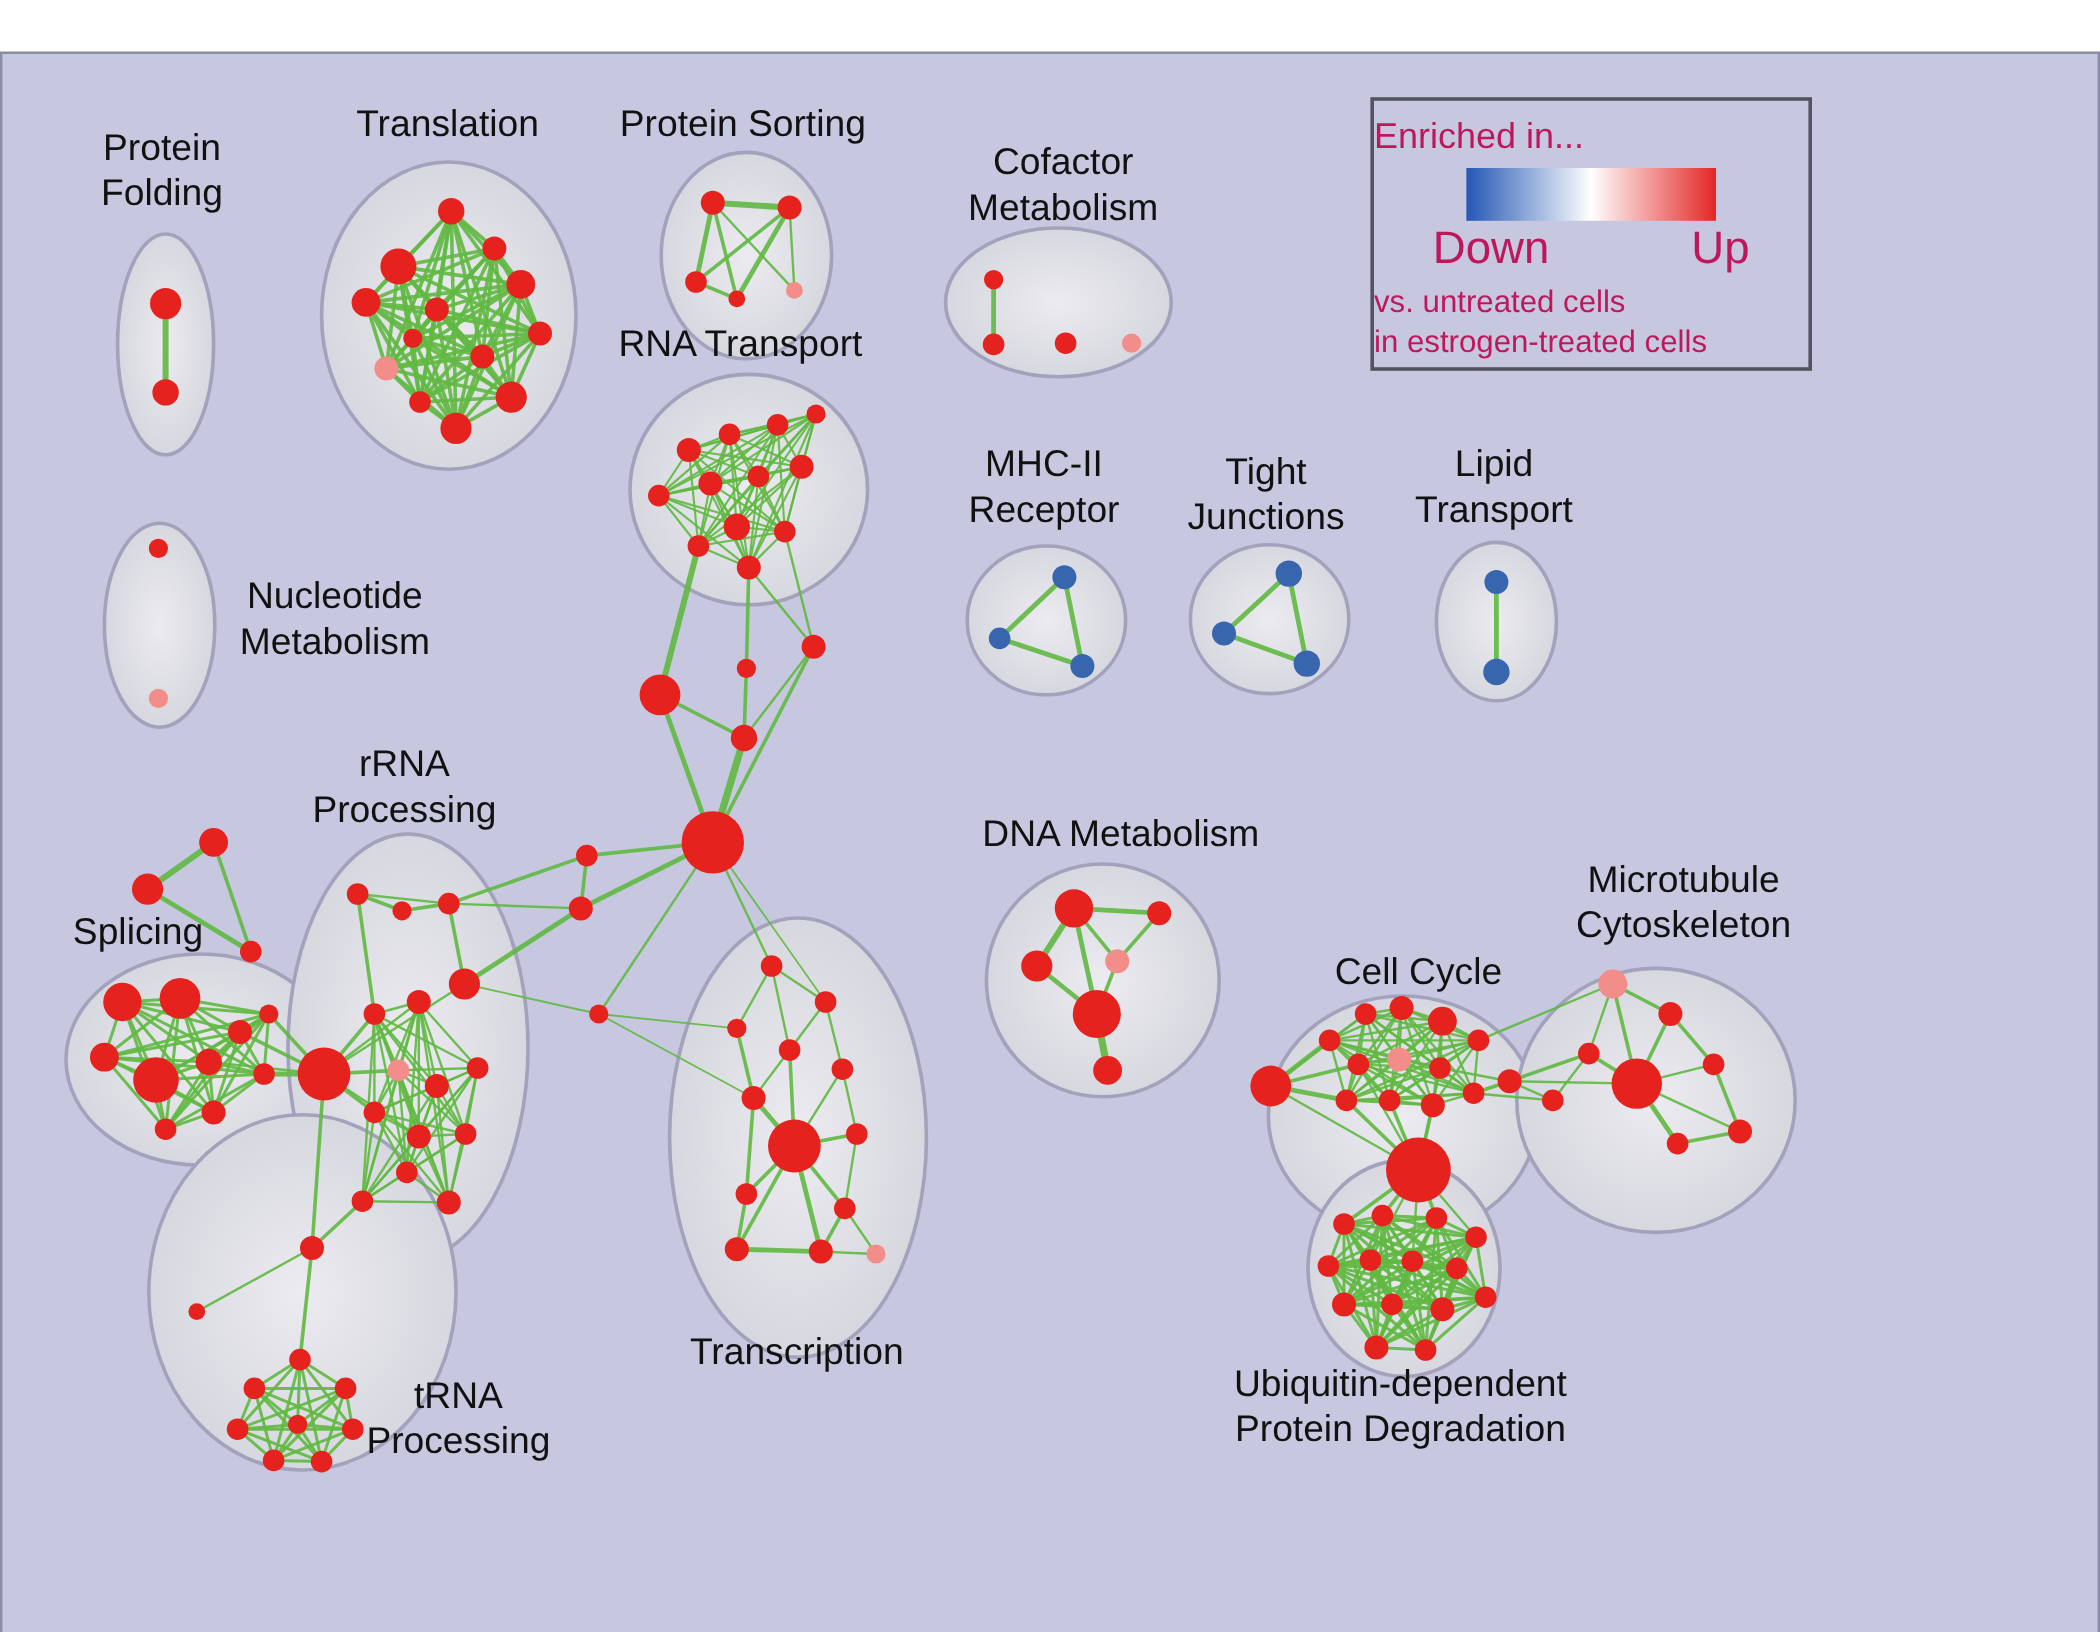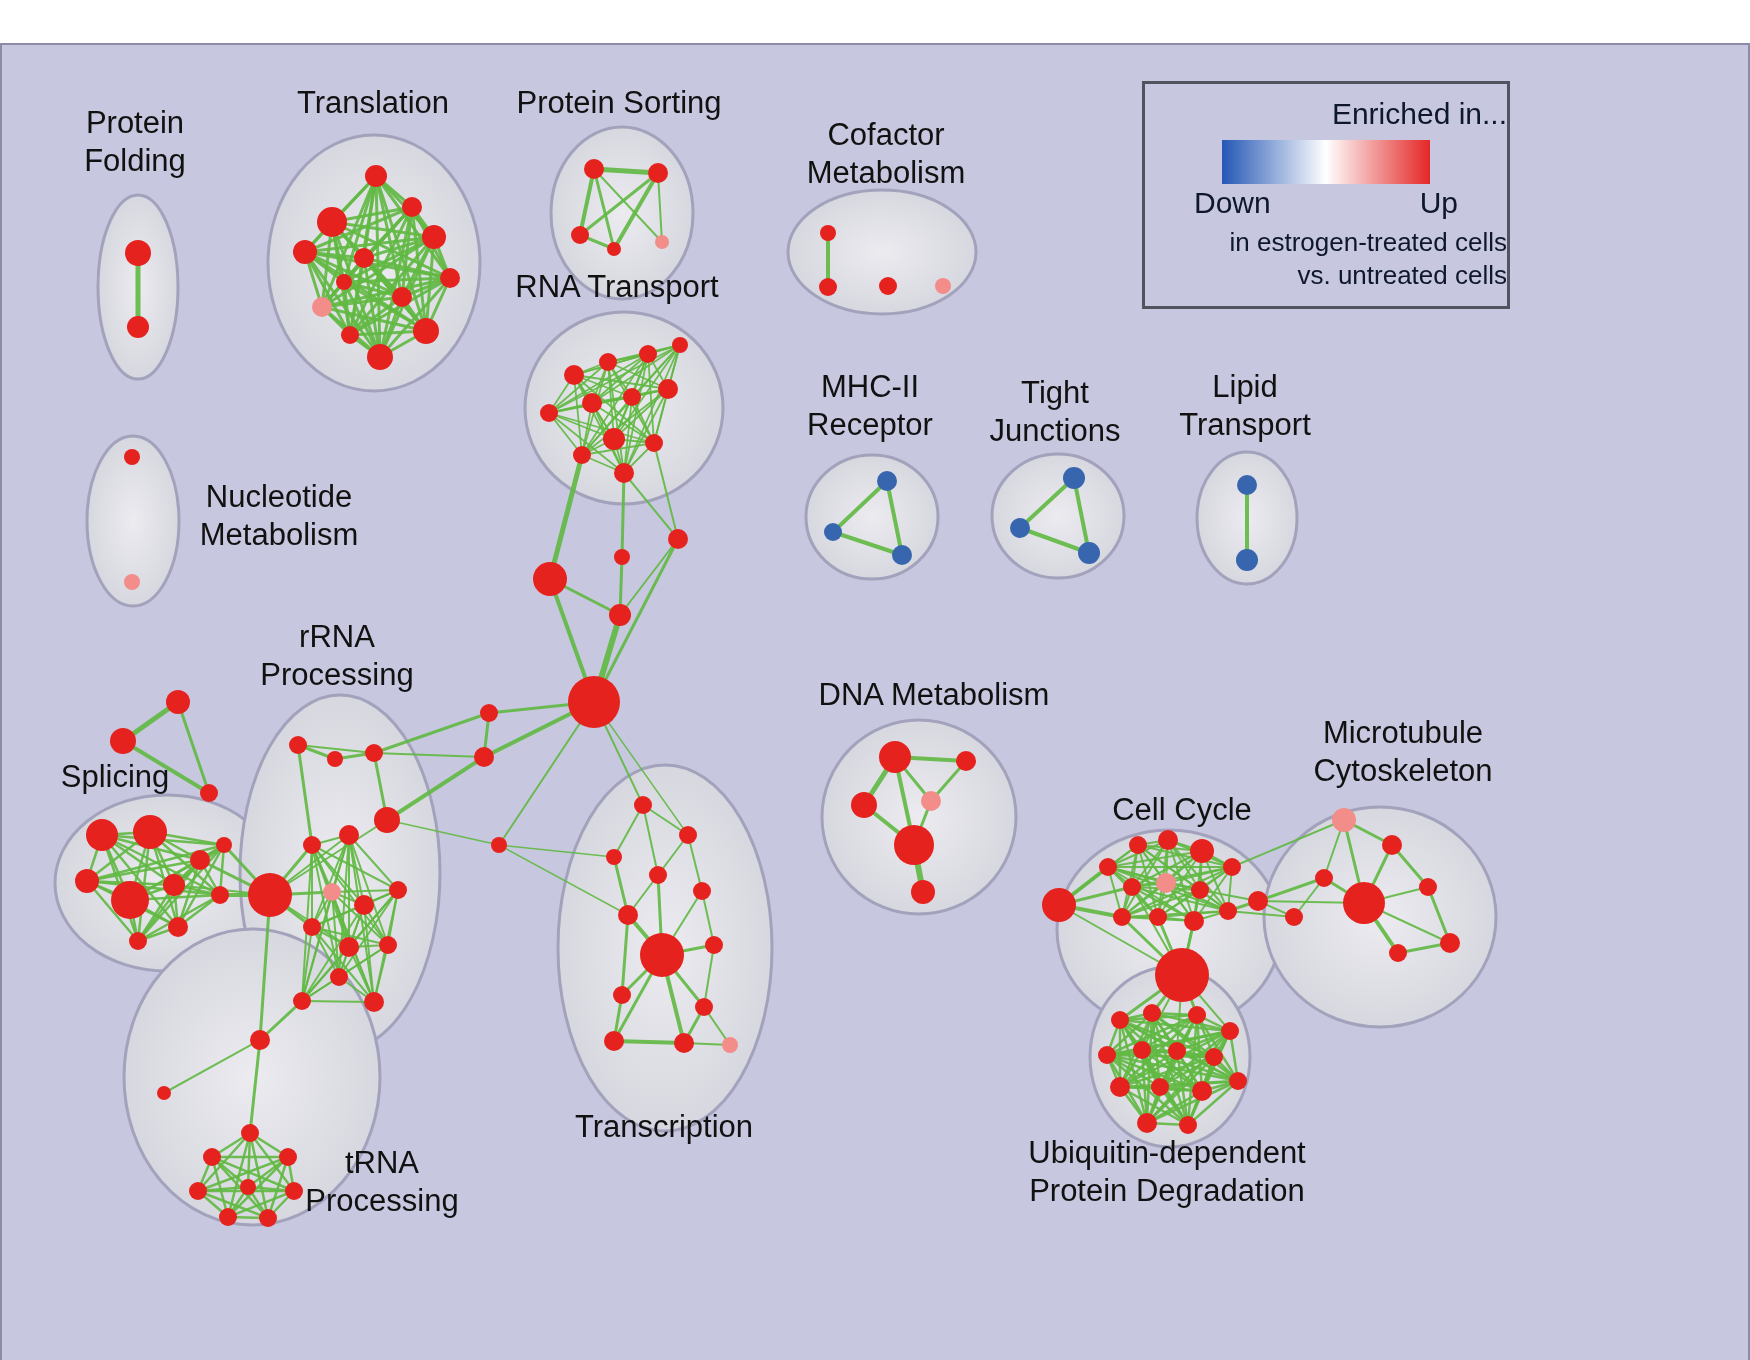--- a/index.html
+++ b/index.html
@@ -15,31 +15,31 @@
   }
   #graph { position: absolute; left: 0; top: 0; }
   .legend {
     position: absolute;
     left: 1140px;
     top: 36px;
     width: 368px;
     height: 228px;
     border: 3px solid #53535f;
     box-sizing: border-box;
-    text-align: right;
-    color: #0f172a;
+    text-align: left;
+    color: #be185d;
   }
   .legend-title { font-size: 30px; margin-top: 13px; }
   .legend-gradient { width: 208px; height: 44px; margin: 9px auto 2px auto; }
   .legend-ends {
     display: flex;
     justify-content: space-between;
     width: 264px;
     margin: 0 auto;
-    font-size: 30px;
+    font-size: 38px;
   }
   .legend-caption { font-size: 26px; margin-top: 6px; line-height: 33px; }
 </style>
 </head>
 <body>
 
 <div id="figure" style="background: rgb(199, 199, 223); margin-top: 43px;">
 
   <svg id="graph" width="1750" height="1360" viewBox="0 0 1750 1360">
     <defs>
@@ -798,18 +798,18 @@
     </svg>
 
   <div class="legend" style="border-color: rgb(83, 83, 95);">
     <div class="legend-title">Enriched in...</div>
     <div class="legend-gradient" style="background: linear-gradient(to right, rgb(36, 87, 181) 0%, rgb(255, 255, 255) 50%, rgb(227, 39, 38) 100%);"></div>
     <div class="legend-ends">
       <span>Down</span>
       <span>Up</span>
     </div>
     <div class="legend-caption">
+      <div>vs. untreated cells</div>
       <div>in estrogen-treated cells</div>
-      <div>vs. untreated cells</div>
     </div>
   </div>
 
 </div>
 
 </body></html>

